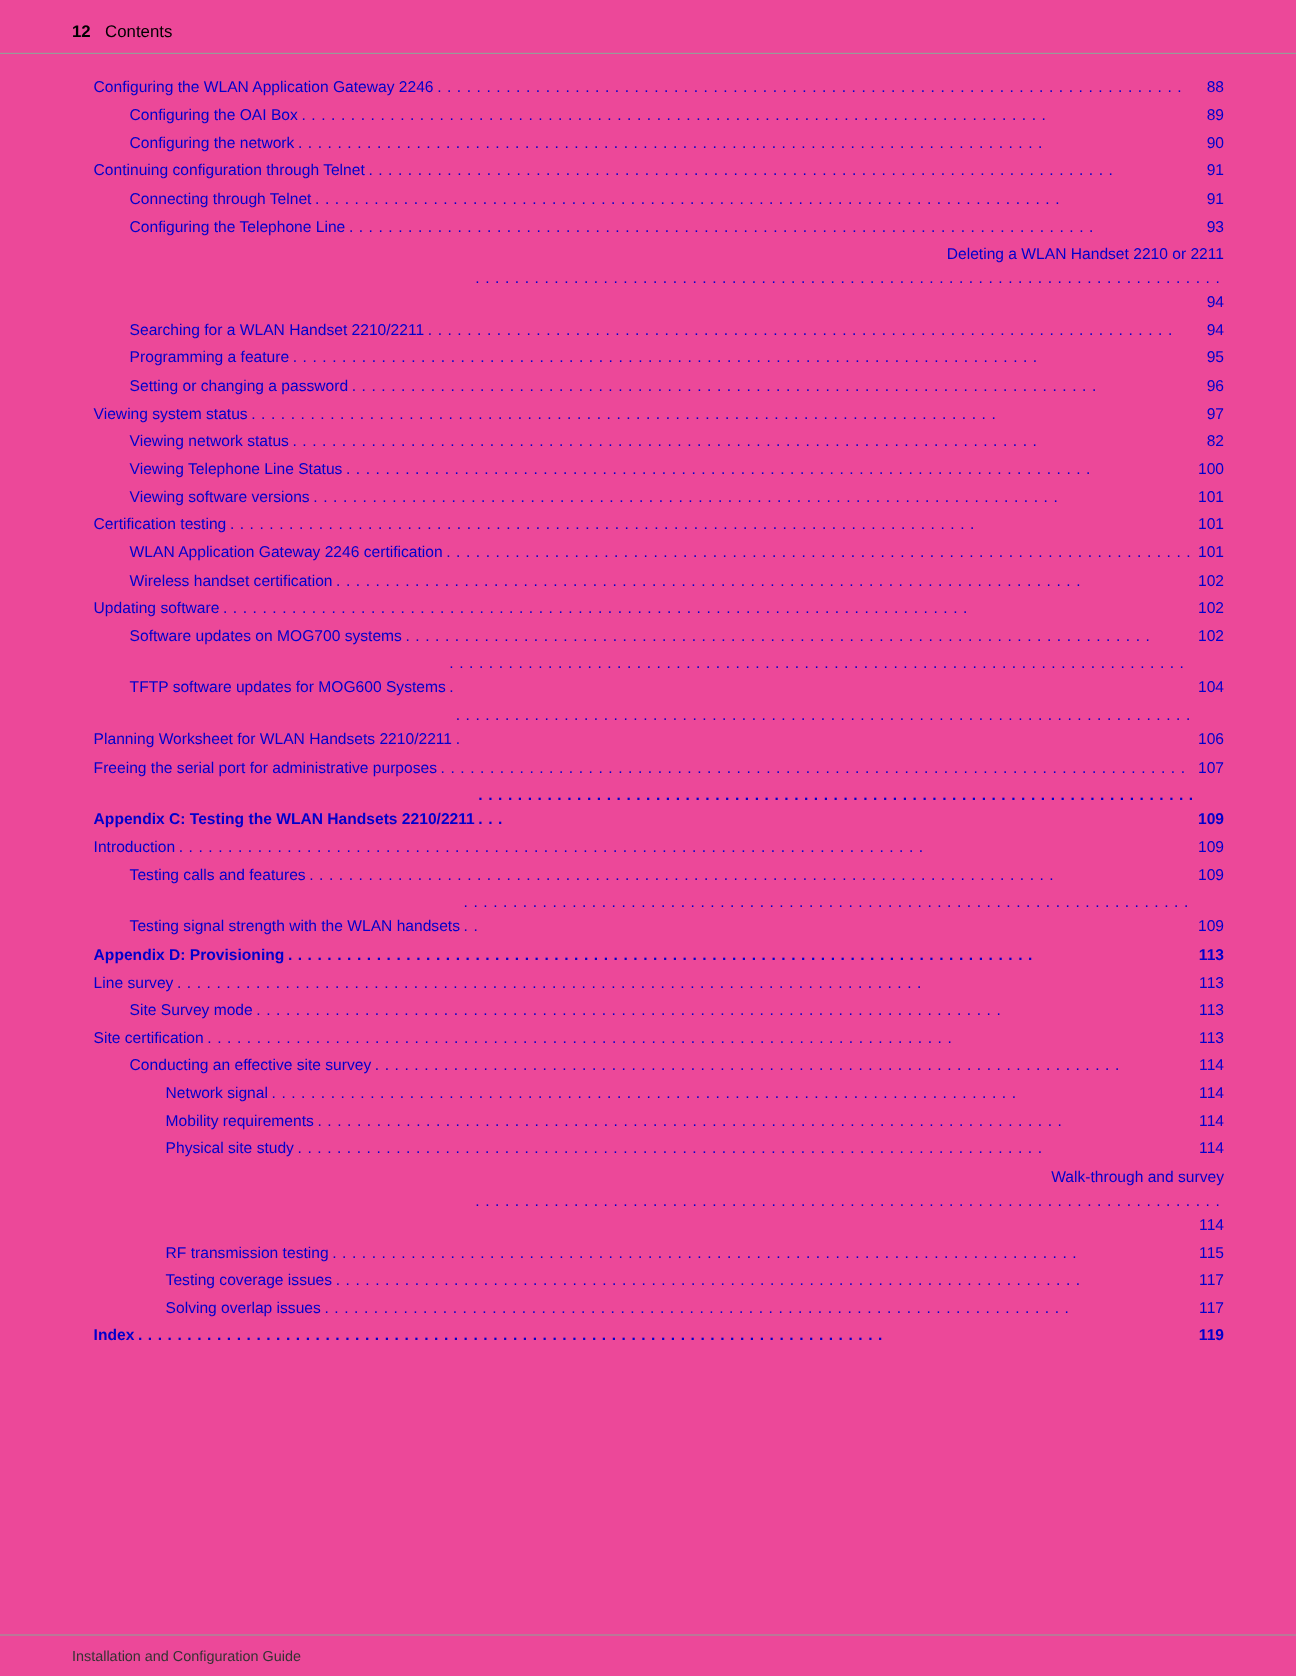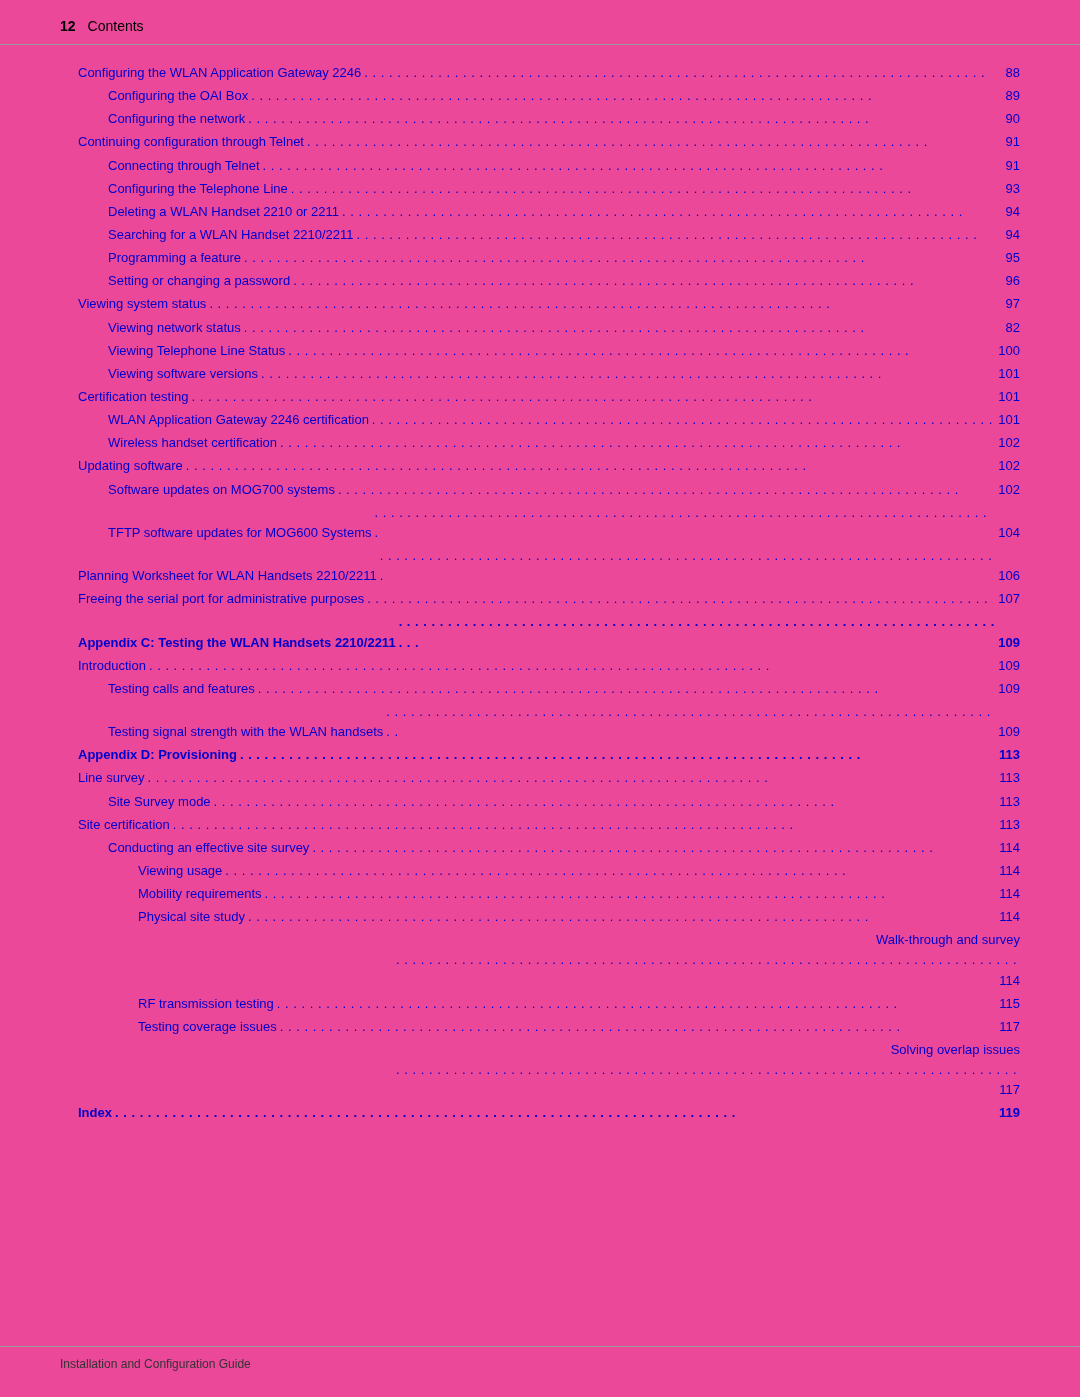--- a/index.html
+++ b/index.html
@@ -67,21 +67,21 @@
     }
     .bold-entry .toc-dots {
       font-weight: bold;
     }
     .bold-entry .toc-page {
       font-weight: bold;
     }
 
     .footer {
       position: absolute;
-      bottom: 16px;
+      bottom: 0;
       left: 0;
       right: 0;
       border-top: 1px solid #999;
       padding: 10px 60px;
       font-size: 12px;
       color: #333;
     }
   </style>
 </head>
 <body>
@@ -117,21 +117,21 @@
       <div class="toc-entry" style="padding-left: 30px;">
         <a class="toc-link" href="#">Connecting through Telnet</a>
         <span class="toc-dots"> . . . . . . . . . . . . . . . . . . . . . . . . . . . . . . . . . . . . . . . . . . . . . . . . . . . . . . . . . . . . . . . . . . . . . . . . . . . .</span>
         <span class="toc-page">91</span>
       </div>
       <div class="toc-entry" style="padding-left: 30px;">
         <a class="toc-link" href="#">Configuring the Telephone Line</a>
         <span class="toc-dots"> . . . . . . . . . . . . . . . . . . . . . . . . . . . . . . . . . . . . . . . . . . . . . . . . . . . . . . . . . . . . . . . . . . . . . . . . . . . .</span>
         <span class="toc-page">93</span>
       </div>
-      <div class="toc-entry" style="padding-left: 30px;">
+      <div class="toc-entry" style="padding-left: 30px; flex-direction: column;">
         <a class="toc-link" href="#">Deleting a WLAN Handset 2210 or 2211</a>
         <span class="toc-dots"> . . . . . . . . . . . . . . . . . . . . . . . . . . . . . . . . . . . . . . . . . . . . . . . . . . . . . . . . . . . . . . . . . . . . . . . . . . . .</span>
         <span class="toc-page">94</span>
       </div>
       <div class="toc-entry" style="padding-left: 30px;">
         <a class="toc-link" href="#">Searching for a WLAN Handset 2210/2211</a>
         <span class="toc-dots"> . . . . . . . . . . . . . . . . . . . . . . . . . . . . . . . . . . . . . . . . . . . . . . . . . . . . . . . . . . . . . . . . . . . . . . . . . . . .</span>
         <span class="toc-page">94</span>
       </div>
       <div class="toc-entry" style="padding-left: 30px;">
@@ -243,21 +243,21 @@
         <a class="toc-link" href="#">Site certification</a>
         <span class="toc-dots"> . . . . . . . . . . . . . . . . . . . . . . . . . . . . . . . . . . . . . . . . . . . . . . . . . . . . . . . . . . . . . . . . . . . . . . . . . . . .</span>
         <span class="toc-page">113</span>
       </div>
       <div class="toc-entry" style="padding-left: 30px;">
         <a class="toc-link" href="#">Conducting an effective site survey</a>
         <span class="toc-dots"> . . . . . . . . . . . . . . . . . . . . . . . . . . . . . . . . . . . . . . . . . . . . . . . . . . . . . . . . . . . . . . . . . . . . . . . . . . . .</span>
         <span class="toc-page">114</span>
       </div>
       <div class="toc-entry" style="padding-left: 60px;">
-        <a class="toc-link" href="#">Viewing usage</a>
+        <a class="toc-link" href="#">Network signal</a>
         <span class="toc-dots"> . . . . . . . . . . . . . . . . . . . . . . . . . . . . . . . . . . . . . . . . . . . . . . . . . . . . . . . . . . . . . . . . . . . . . . . . . . . .</span>
         <span class="toc-page">114</span>
       </div>
       <div class="toc-entry" style="padding-left: 60px;">
         <a class="toc-link" href="#">Mobility requirements</a>
         <span class="toc-dots"> . . . . . . . . . . . . . . . . . . . . . . . . . . . . . . . . . . . . . . . . . . . . . . . . . . . . . . . . . . . . . . . . . . . . . . . . . . . .</span>
         <span class="toc-page">114</span>
       </div>
       <div class="toc-entry" style="padding-left: 60px;">
         <a class="toc-link" href="#">Physical site study</a>
@@ -272,21 +272,21 @@
       <div class="toc-entry" style="padding-left: 60px;">
         <a class="toc-link" href="#">RF transmission testing</a>
         <span class="toc-dots"> . . . . . . . . . . . . . . . . . . . . . . . . . . . . . . . . . . . . . . . . . . . . . . . . . . . . . . . . . . . . . . . . . . . . . . . . . . . .</span>
         <span class="toc-page">115</span>
       </div>
       <div class="toc-entry" style="padding-left: 60px;">
         <a class="toc-link" href="#">Testing coverage issues</a>
         <span class="toc-dots"> . . . . . . . . . . . . . . . . . . . . . . . . . . . . . . . . . . . . . . . . . . . . . . . . . . . . . . . . . . . . . . . . . . . . . . . . . . . .</span>
         <span class="toc-page">117</span>
       </div>
-      <div class="toc-entry" style="padding-left: 60px; flex-direction: column;">
+      <div class="toc-entry" style="padding-left: 60px;">
         <a class="toc-link" href="#">Solving overlap issues</a>
         <span class="toc-dots"> . . . . . . . . . . . . . . . . . . . . . . . . . . . . . . . . . . . . . . . . . . . . . . . . . . . . . . . . . . . . . . . . . . . . . . . . . . . .</span>
         <span class="toc-page">117</span>
       </div>
       <div class="toc-entry bold-entry" style="padding-left: 0px;">
         <a class="toc-link" href="#">Index</a>
         <span class="toc-dots"> . . . . . . . . . . . . . . . . . . . . . . . . . . . . . . . . . . . . . . . . . . . . . . . . . . . . . . . . . . . . . . . . . . . . . . . . . . . .</span>
         <span class="toc-page">119</span>
       </div>
     </div>

